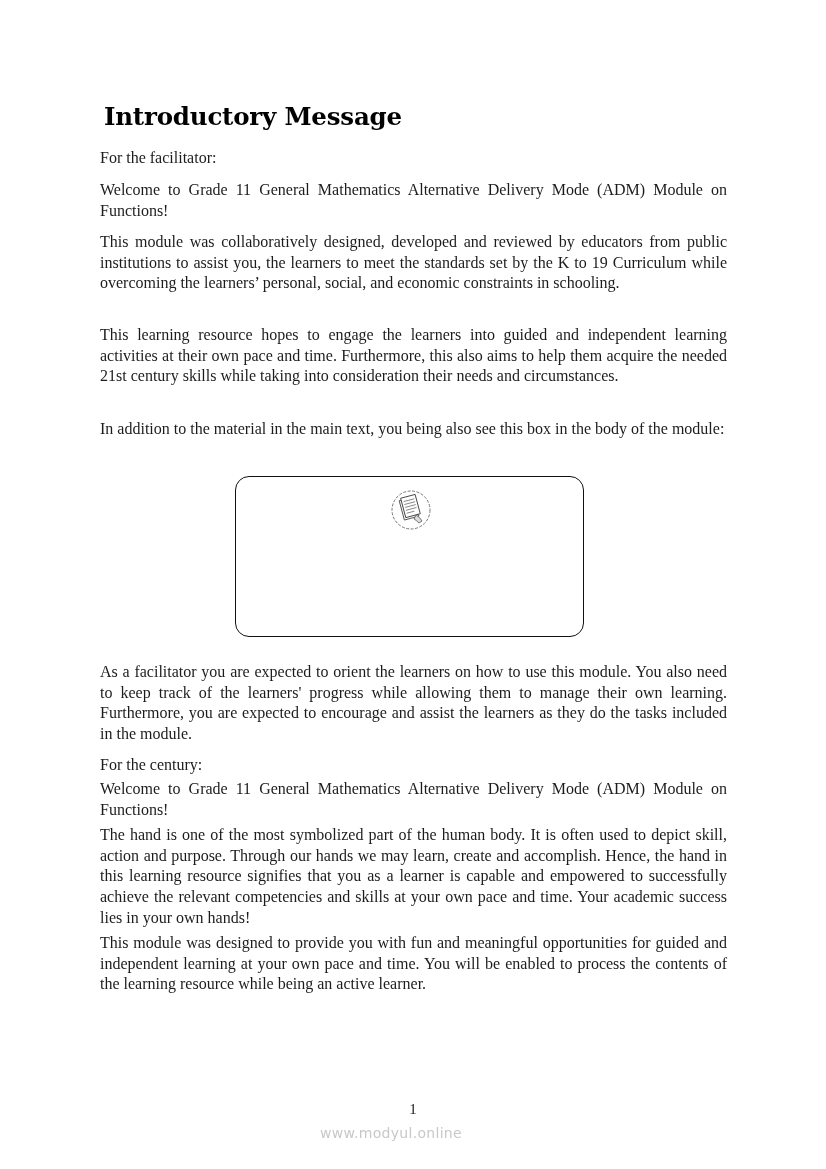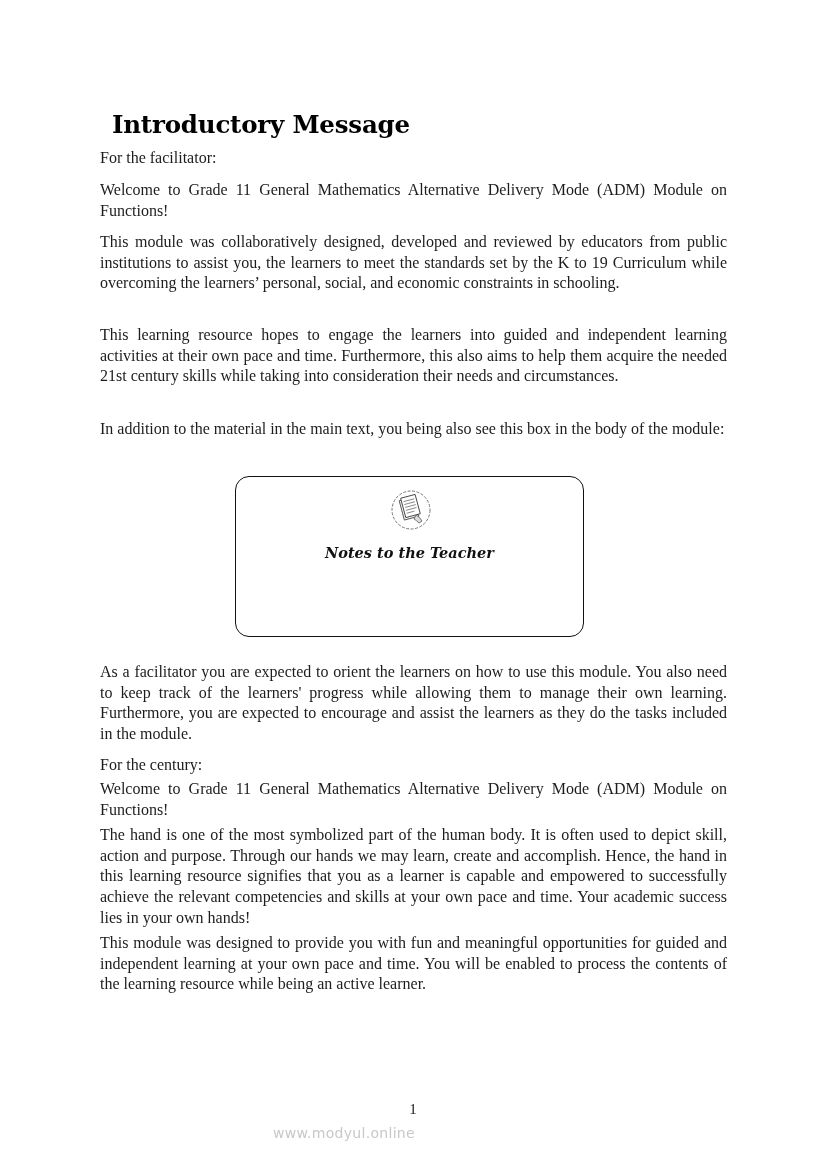--- a/index.html
+++ b/index.html
@@ -1,35 +1,35 @@
 <!DOCTYPE html>
 <html><head>
 <meta charset="utf-8">
 <style>
   html, body { margin: 0; padding: 0; background: #ffffff; }
   body { width: 826px; height: 1169px; position: relative; overflow: hidden;
          font-family: "DejaVu Serif", "Liberation Serif", serif; color: #1a1a1a; }
   .page { position: absolute; left: 100px; top: 0; width: 627px; }
-  h1 { position: absolute; top: 98px; left: 0; margin: 12px; font-family: "DejaVu Serif", serif;
+  h1 { position: absolute; top: 98px; left: 0; margin: 4px; font-family: "DejaVu Serif", serif;
        font-weight: bold; font-size: 24.5px; letter-spacing: -0.2px; color: #000; white-space: nowrap; }
   .p { position: absolute; left: 0; width: 627px; margin: 0; font-family: Liberation Serif, serif;
        font-size: 16px; line-height: 20.7px; text-align: justify; color: #1c1c1c; }
   .p.last-left { text-align-last: left; }
   .notebox { position: absolute; left: 135px; top: 476px; width: 349px; height: 161px;
              border: 1.5px solid #111; border-radius: 14px; box-sizing: border-box; }
   .note-icon { position: absolute; left: 154px; top: 12px; width: 42px; height: 42px; }
   .note-title { position: absolute; left: 0; right: 0; top: 67px; text-align: center;
                 font-family: "DejaVu Serif", serif; font-weight: bold; font-style: italic;
                 font-size: 14.5px; color: #111; }
   .note-body { position: absolute; left: 15px; top: 95px; width: 330px; font-family: "DejaVu Serif", serif;
                font-size: 14.3px; line-height: 21px; color: #1a1a1a; }
   .page-number { position: absolute; left: 0; width: 826px; top: 1101px; text-align: center;
                  font-family: "Liberation Serif", serif; font-size: 15px; color: #222; }
   .watermark { position: absolute; left: 0; width: 688px; top: 1125px; text-align: center;
-               font-family: "DejaVu Sans", sans-serif; font-size: 14px; color: #c8c8c8; letter-spacing: 0.3px; }
+               font-family: "DejaVu Sans", sans-serif; font-size: 14px; color: #c8c8c8; letter-spacing: 0.3px; padding-left: 47px; }
 </style>
 </head>
 <body>
 
 <div class="page">
   <h1>Introductory Message</h1>
 
   <p class="p" style="top:148px;">For the facilitator:</p>
 
   <p class="p last-left" style="top:180px;">Welcome to Grade 11 General Mathematics Alternative Delivery Mode (ADM) Module on Functions!</p>
@@ -47,21 +47,20 @@
         <rect x="12" y="9" width="15" height="20" fill="#f4f4f4" stroke="#555" stroke-width="0.9"></rect>
         <rect x="14" y="7" width="15" height="20" fill="#fff" stroke="#444" stroke-width="0.9"></rect>
         <line x1="16" y1="11" x2="27" y2="11" stroke="#777" stroke-width="0.8"></line>
         <line x1="16" y1="14" x2="27" y2="14" stroke="#777" stroke-width="0.8"></line>
         <line x1="16" y1="17" x2="27" y2="17" stroke="#777" stroke-width="0.8"></line>
         <line x1="16" y1="20" x2="27" y2="20" stroke="#777" stroke-width="0.8"></line>
         <line x1="16" y1="23" x2="24" y2="23" stroke="#777" stroke-width="0.8"></line>
       </g>
       <path d="M26 26 q4 2 6 6 l-3 2 q-3 -3 -5 -4 z" fill="#ddd" stroke="#555" stroke-width="0.8"></path>
     </svg>
-    <div class="note-title">Notes to the Teacher</div>
   </div>
 
   <p class="p last-left" style="top:662px;">As a facilitator you are expected to orient the learners on how to use this module. You also need to keep track of the learners' progress while allowing them to manage their own learning. Furthermore, you are expected to encourage and assist the learners as they do the tasks included in the module.</p>
 
   <p class="p" style="top:755px;">For the century:</p>
 
   <p class="p last-left" style="top:779px;">Welcome to Grade 11 General Mathematics Alternative Delivery Mode (ADM) Module on Functions!</p>
 
   <p class="p last-left" style="top:825px;">The hand is one of the most symbolized part of the human body. It is often used to depict skill, action and purpose. Through our hands we may learn, create and accomplish. Hence, the hand in this learning resource signifies that you as a learner is capable and empowered to successfully achieve the relevant competencies and skills at your own pace and time. Your academic success lies in your own hands!</p>
 

